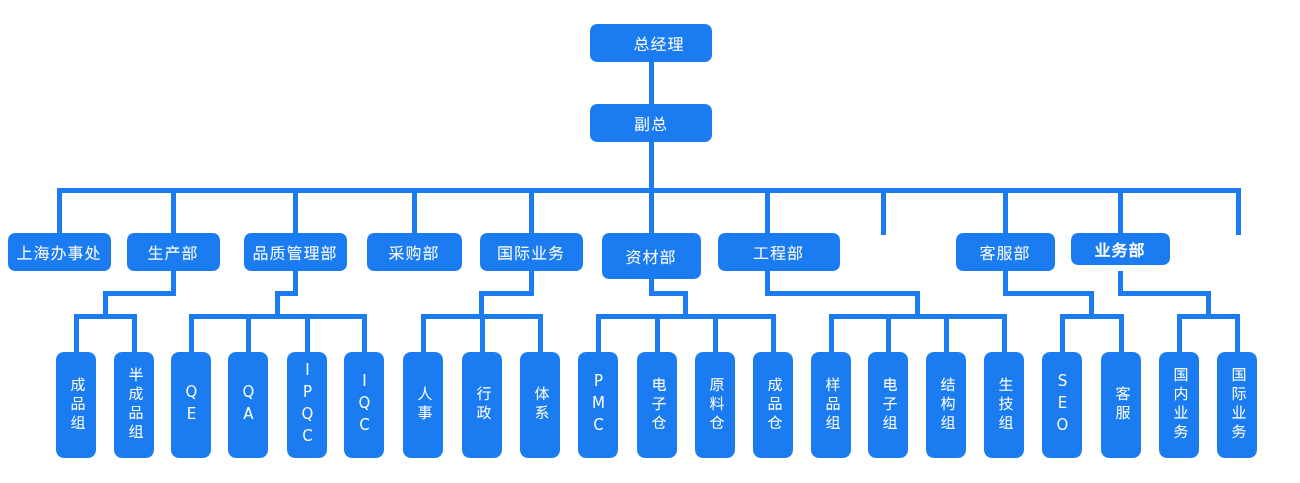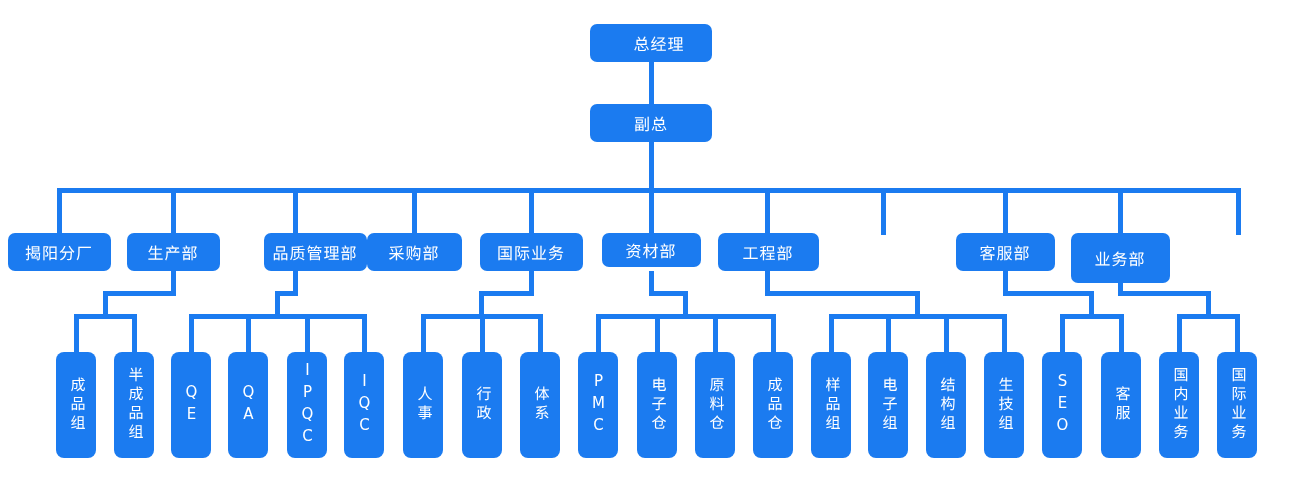--- a/index.html
+++ b/index.html
@@ -49,33 +49,33 @@
 </head>
 <body>
 
 <div id="org-canvas" style="--node-color: #1b7bf0; --text-color: #ffffff; --connector-color: #1b7bf0; --bg-color: #ffffff;">
     <div class="node h" style="left: 590px; top: 24px; width: 122px; height: 38px; padding-left: 16px;">总经理</div>
     <div class="node h" style="left: 590px; top: 104px; width: 122px; height: 38px;">副总</div>
     <div class="line" style="left: 648.5px; top: 62px; width: 5px; height: 42px;"></div>
     <div class="line" style="left: 648.5px; top: 142px; width: 5px; height: 51px;"></div>
     <div class="line" style="left: 56.5px; top: 188px; width: 1184px; height: 5px;"></div>
     <div class="line" style="left: 56.5px; top: 188px; width: 5px; height: 47px;"></div>
-    <div class="node h" style="left: 7.5px; top: 233px; width: 103px; height: 38px;">揭阳分厂</div>
+    <div class="node h" style="left: 7.5px; top: 233px; width: 103px; height: 38px;">上海办事处</div>
     <div class="line" style="left: 170.5px; top: 188px; width: 5px; height: 47px;"></div>
     <div class="node h" style="left: 126.5px; top: 233px; width: 93px; height: 38px;">生产部</div>
     <div class="line" style="left: 170.5px; top: 271px; width: 5px; height: 25px;"></div>
     <div class="line" style="left: 102.5px; top: 291px; width: 73px; height: 5px;"></div>
     <div class="line" style="left: 102.5px; top: 291px; width: 5px; height: 28px;"></div>
     <div class="line" style="left: 73.5px; top: 314px; width: 63px; height: 5px;"></div>
     <div class="line" style="left: 73.5px; top: 314px; width: 5px; height: 40px;"></div>
     <div class="node v" style="left: 56px; top: 352px; width: 40px; height: 106px;">成品组</div>
     <div class="line" style="left: 131.5px; top: 314px; width: 5px; height: 40px;"></div>
     <div class="node v" style="left: 114px; top: 352px; width: 40px; height: 106px;">半成品组</div>
     <div class="line" style="left: 292.5px; top: 188px; width: 5px; height: 47px;"></div>
-    <div class="node h" style="left: 243.5px; top: 233px; width: 103px; height: 38px; margin-left: 20px;">品质管理部</div>
+    <div class="node h" style="left: 243.5px; top: 233px; width: 103px; height: 38px;">品质管理部</div>
     <div class="line" style="left: 292.5px; top: 271px; width: 5px; height: 25px;"></div>
     <div class="line" style="left: 275px; top: 291px; width: 22.5px; height: 5px;"></div>
     <div class="line" style="left: 275px; top: 291px; width: 5px; height: 28px;"></div>
     <div class="line" style="left: 188.5px; top: 314px; width: 178px; height: 5px;"></div>
     <div class="line" style="left: 188.5px; top: 314px; width: 5px; height: 40px;"></div>
     <div class="node v" style="left: 171px; top: 352px; width: 40px; height: 106px;">QE</div>
     <div class="line" style="left: 245.5px; top: 314px; width: 5px; height: 40px;"></div>
     <div class="node v" style="left: 228px; top: 352px; width: 40px; height: 106px;">QA</div>
     <div class="line" style="left: 304.5px; top: 314px; width: 5px; height: 40px;"></div>
     <div class="node v" style="left: 287px; top: 352px; width: 40px; height: 106px;">IPQC</div>
@@ -89,35 +89,35 @@
     <div class="line" style="left: 479px; top: 291px; width: 54.5px; height: 5px;"></div>
     <div class="line" style="left: 479px; top: 291px; width: 5px; height: 28px;"></div>
     <div class="line" style="left: 420.5px; top: 314px; width: 122px; height: 5px;"></div>
     <div class="line" style="left: 420.5px; top: 314px; width: 5px; height: 40px;"></div>
     <div class="node v" style="left: 403px; top: 352px; width: 40px; height: 106px;">人事</div>
     <div class="line" style="left: 479.5px; top: 314px; width: 5px; height: 40px;"></div>
     <div class="node v" style="left: 462px; top: 352px; width: 40px; height: 106px;">行政</div>
     <div class="line" style="left: 537.5px; top: 314px; width: 5px; height: 40px;"></div>
     <div class="node v" style="left: 520px; top: 352px; width: 40px; height: 106px;">体系</div>
     <div class="line" style="left: 648.5px; top: 188px; width: 5px; height: 47px;"></div>
-    <div class="node h" style="left: 601.5px; top: 233px; width: 99px; height: 34px;">资材部</div>
+    <div class="node h" style="left: 601.5px; top: 233px; width: 99px; height: 46px;">资材部</div>
     <div class="line" style="left: 648.5px; top: 271px; width: 5px; height: 25px;"></div>
     <div class="line" style="left: 648.5px; top: 291px; width: 39.5px; height: 5px;"></div>
     <div class="line" style="left: 683px; top: 291px; width: 5px; height: 28px;"></div>
     <div class="line" style="left: 595.5px; top: 314px; width: 180px; height: 5px;"></div>
     <div class="line" style="left: 595.5px; top: 314px; width: 5px; height: 40px;"></div>
     <div class="node v" style="left: 578px; top: 352px; width: 40px; height: 106px;">PMC</div>
     <div class="line" style="left: 654.5px; top: 314px; width: 5px; height: 40px;"></div>
     <div class="node v" style="left: 637px; top: 352px; width: 40px; height: 106px;">电子仓</div>
     <div class="line" style="left: 712.5px; top: 314px; width: 5px; height: 40px;"></div>
     <div class="node v" style="left: 695px; top: 352px; width: 40px; height: 106px;">原料仓</div>
     <div class="line" style="left: 770.5px; top: 314px; width: 5px; height: 40px;"></div>
     <div class="node v" style="left: 753px; top: 352px; width: 40px; height: 106px;">成品仓</div>
     <div class="line" style="left: 764.5px; top: 188px; width: 5px; height: 47px;"></div>
-    <div class="node h" style="left: 717.5px; top: 233px; width: 101px; height: 38px;">工程部</div>
+    <div class="node h" style="left: 717.5px; top: 233px; width: 122px; height: 38px;">工程部</div>
     <div class="line" style="left: 764.5px; top: 271px; width: 5px; height: 25px;"></div>
     <div class="line" style="left: 764.5px; top: 291px; width: 155.5px; height: 5px;"></div>
     <div class="line" style="left: 915px; top: 291px; width: 5px; height: 28px;"></div>
     <div class="line" style="left: 828.5px; top: 314px; width: 178px; height: 5px;"></div>
     <div class="line" style="left: 828.5px; top: 314px; width: 5px; height: 40px;"></div>
     <div class="node v" style="left: 811px; top: 352px; width: 40px; height: 106px;">样品组</div>
     <div class="line" style="left: 885.5px; top: 314px; width: 5px; height: 40px;"></div>
     <div class="node v" style="left: 868px; top: 352px; width: 40px; height: 106px;">电子组</div>
     <div class="line" style="left: 943.5px; top: 314px; width: 5px; height: 40px;"></div>
     <div class="node v" style="left: 926px; top: 352px; width: 40px; height: 106px;">结构组</div>
@@ -128,21 +128,21 @@
     <div class="node h" style="left: 955.5px; top: 233px; width: 99px; height: 38px;">客服部</div>
     <div class="line" style="left: 1002.5px; top: 271px; width: 5px; height: 25px;"></div>
     <div class="line" style="left: 1002.5px; top: 291px; width: 91.5px; height: 5px;"></div>
     <div class="line" style="left: 1089px; top: 291px; width: 5px; height: 28px;"></div>
     <div class="line" style="left: 1059.5px; top: 314px; width: 64px; height: 5px;"></div>
     <div class="line" style="left: 1059.5px; top: 314px; width: 5px; height: 40px;"></div>
     <div class="node v" style="left: 1042px; top: 352px; width: 40px; height: 106px;">SEO</div>
     <div class="line" style="left: 1118.5px; top: 314px; width: 5px; height: 40px;"></div>
     <div class="node v" style="left: 1101px; top: 352px; width: 40px; height: 106px;">客服</div>
     <div class="line" style="left: 1117.5px; top: 188px; width: 5px; height: 47px;"></div>
-    <div class="node h" style="left: 1070.5px; top: 233px; width: 99px; height: 50px;">业务部</div>
+    <div class="node h" style="left: 1070.5px; top: 233px; width: 99px; height: 32px; font-weight: bold;">业务部</div>
     <div class="line" style="left: 1117.5px; top: 271px; width: 5px; height: 25px;"></div>
     <div class="line" style="left: 1117.5px; top: 291px; width: 93px; height: 5px;"></div>
     <div class="line" style="left: 1205.5px; top: 291px; width: 5px; height: 28px;"></div>
     <div class="line" style="left: 1176.5px; top: 314px; width: 63px; height: 5px;"></div>
     <div class="line" style="left: 1176.5px; top: 314px; width: 5px; height: 40px;"></div>
     <div class="node v" style="left: 1159px; top: 352px; width: 40px; height: 106px;">国内业务</div>
     <div class="line" style="left: 1234.5px; top: 314px; width: 5px; height: 40px;"></div>
     <div class="node v" style="left: 1217px; top: 352px; width: 40px; height: 106px;">国际业务</div>
     <div class="line" style="left: 1235.5px; top: 188px; width: 5px; height: 47px;"></div>
   </div>

